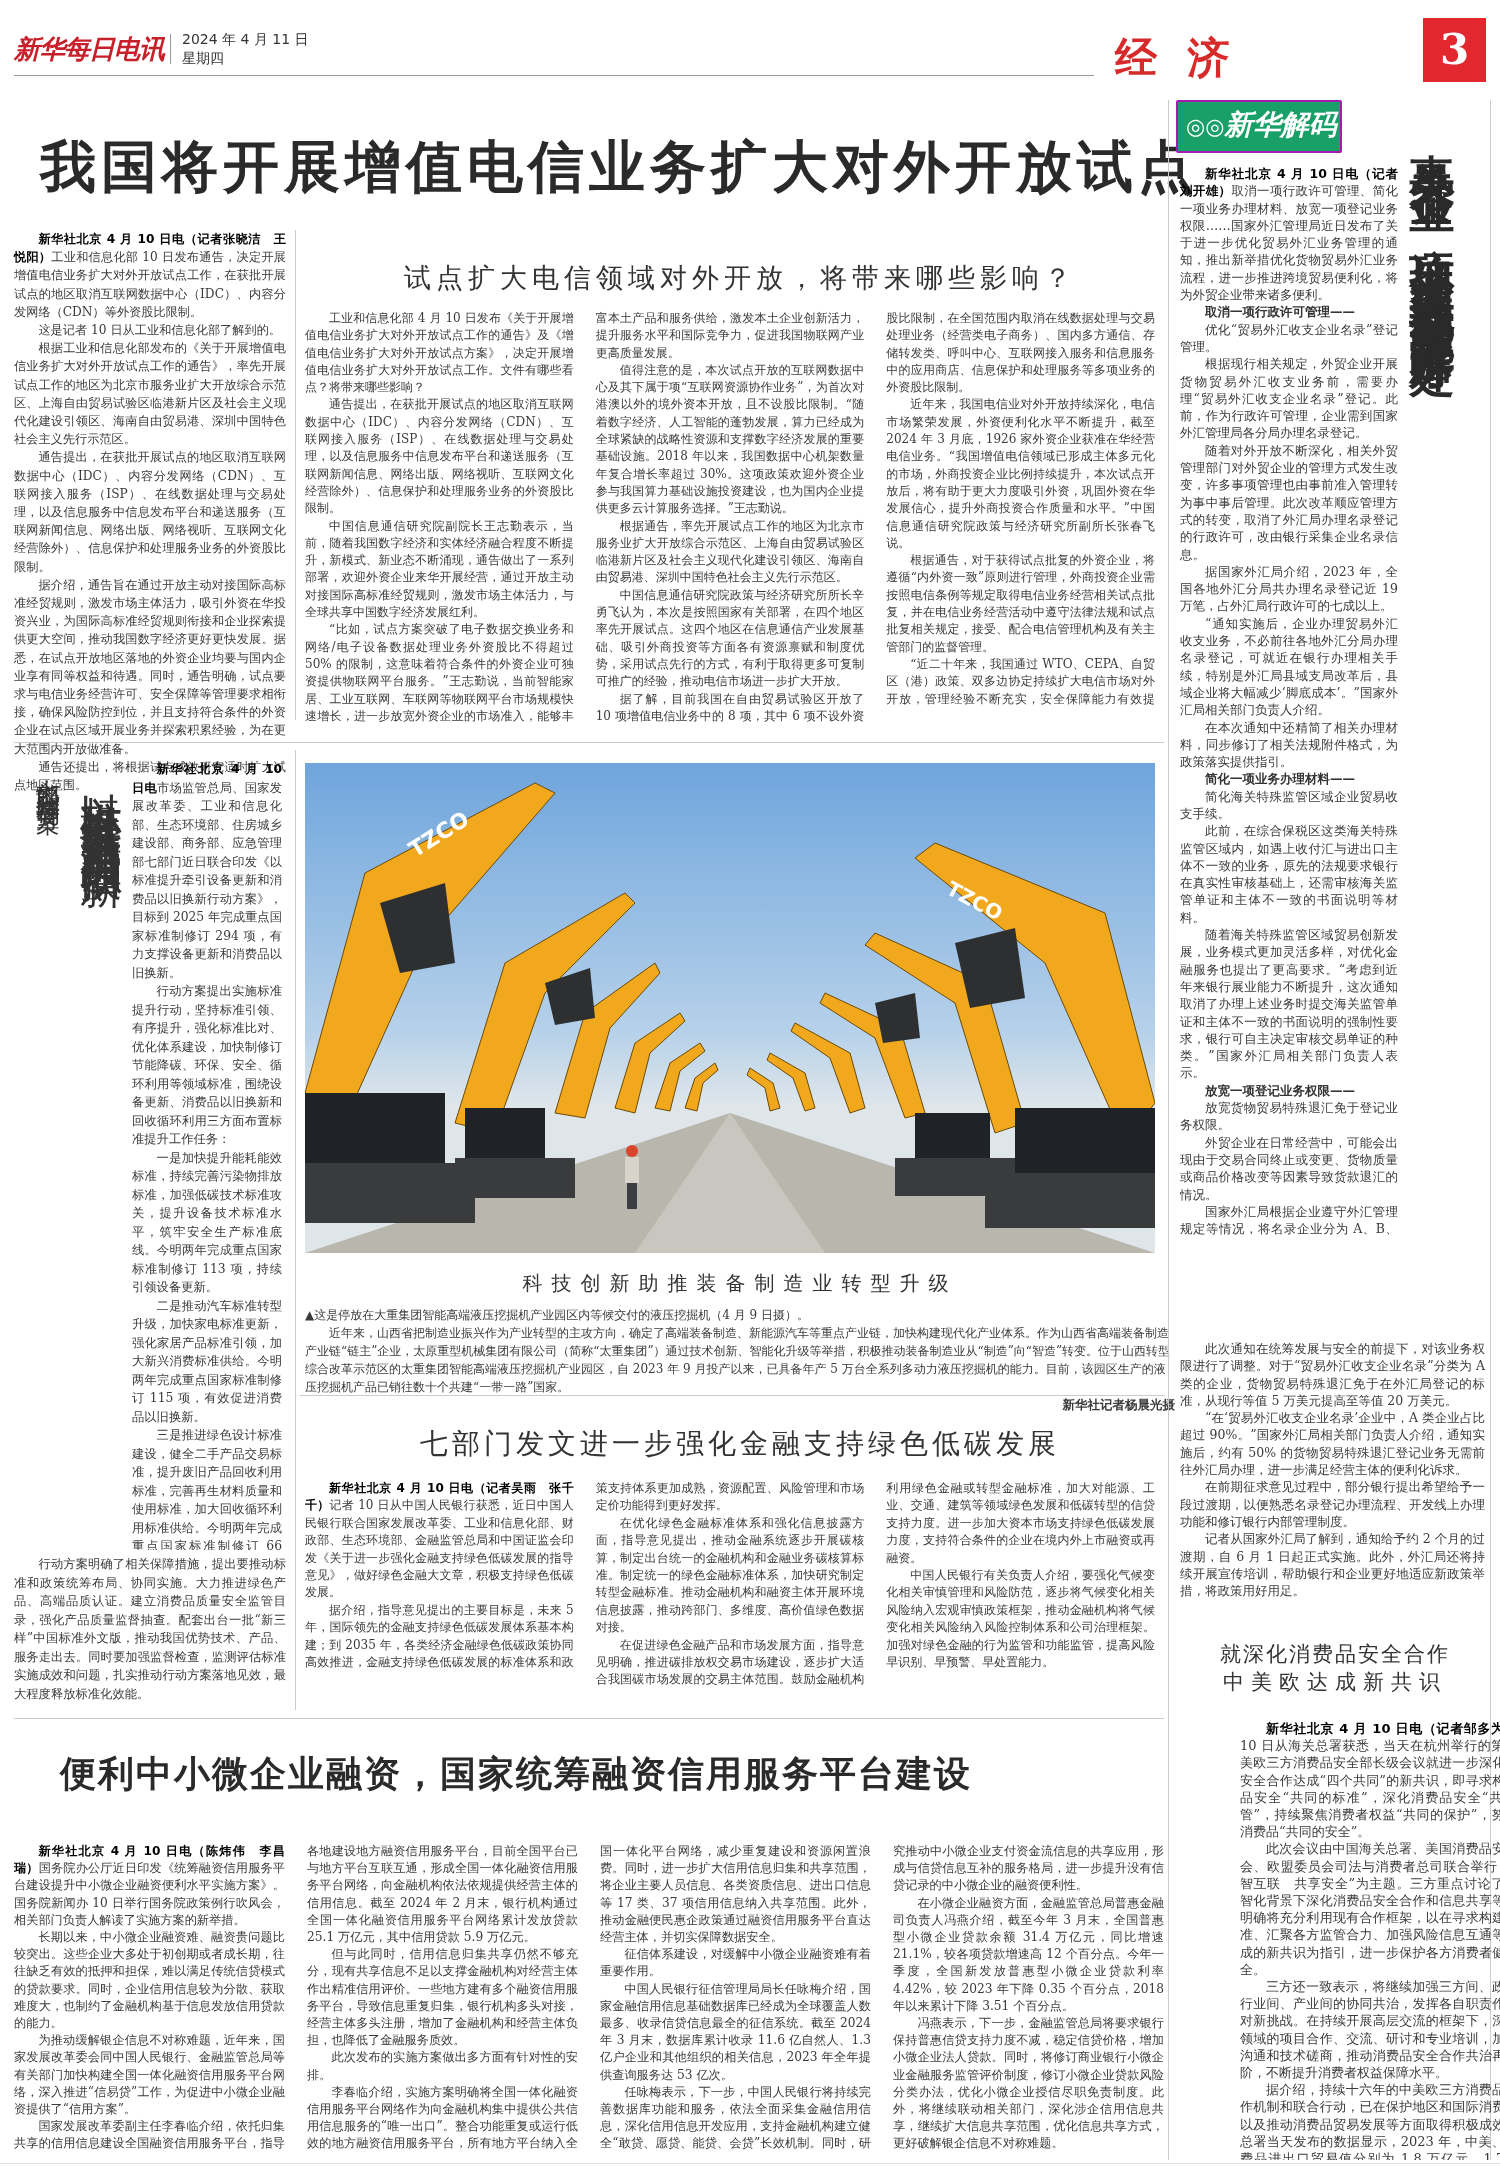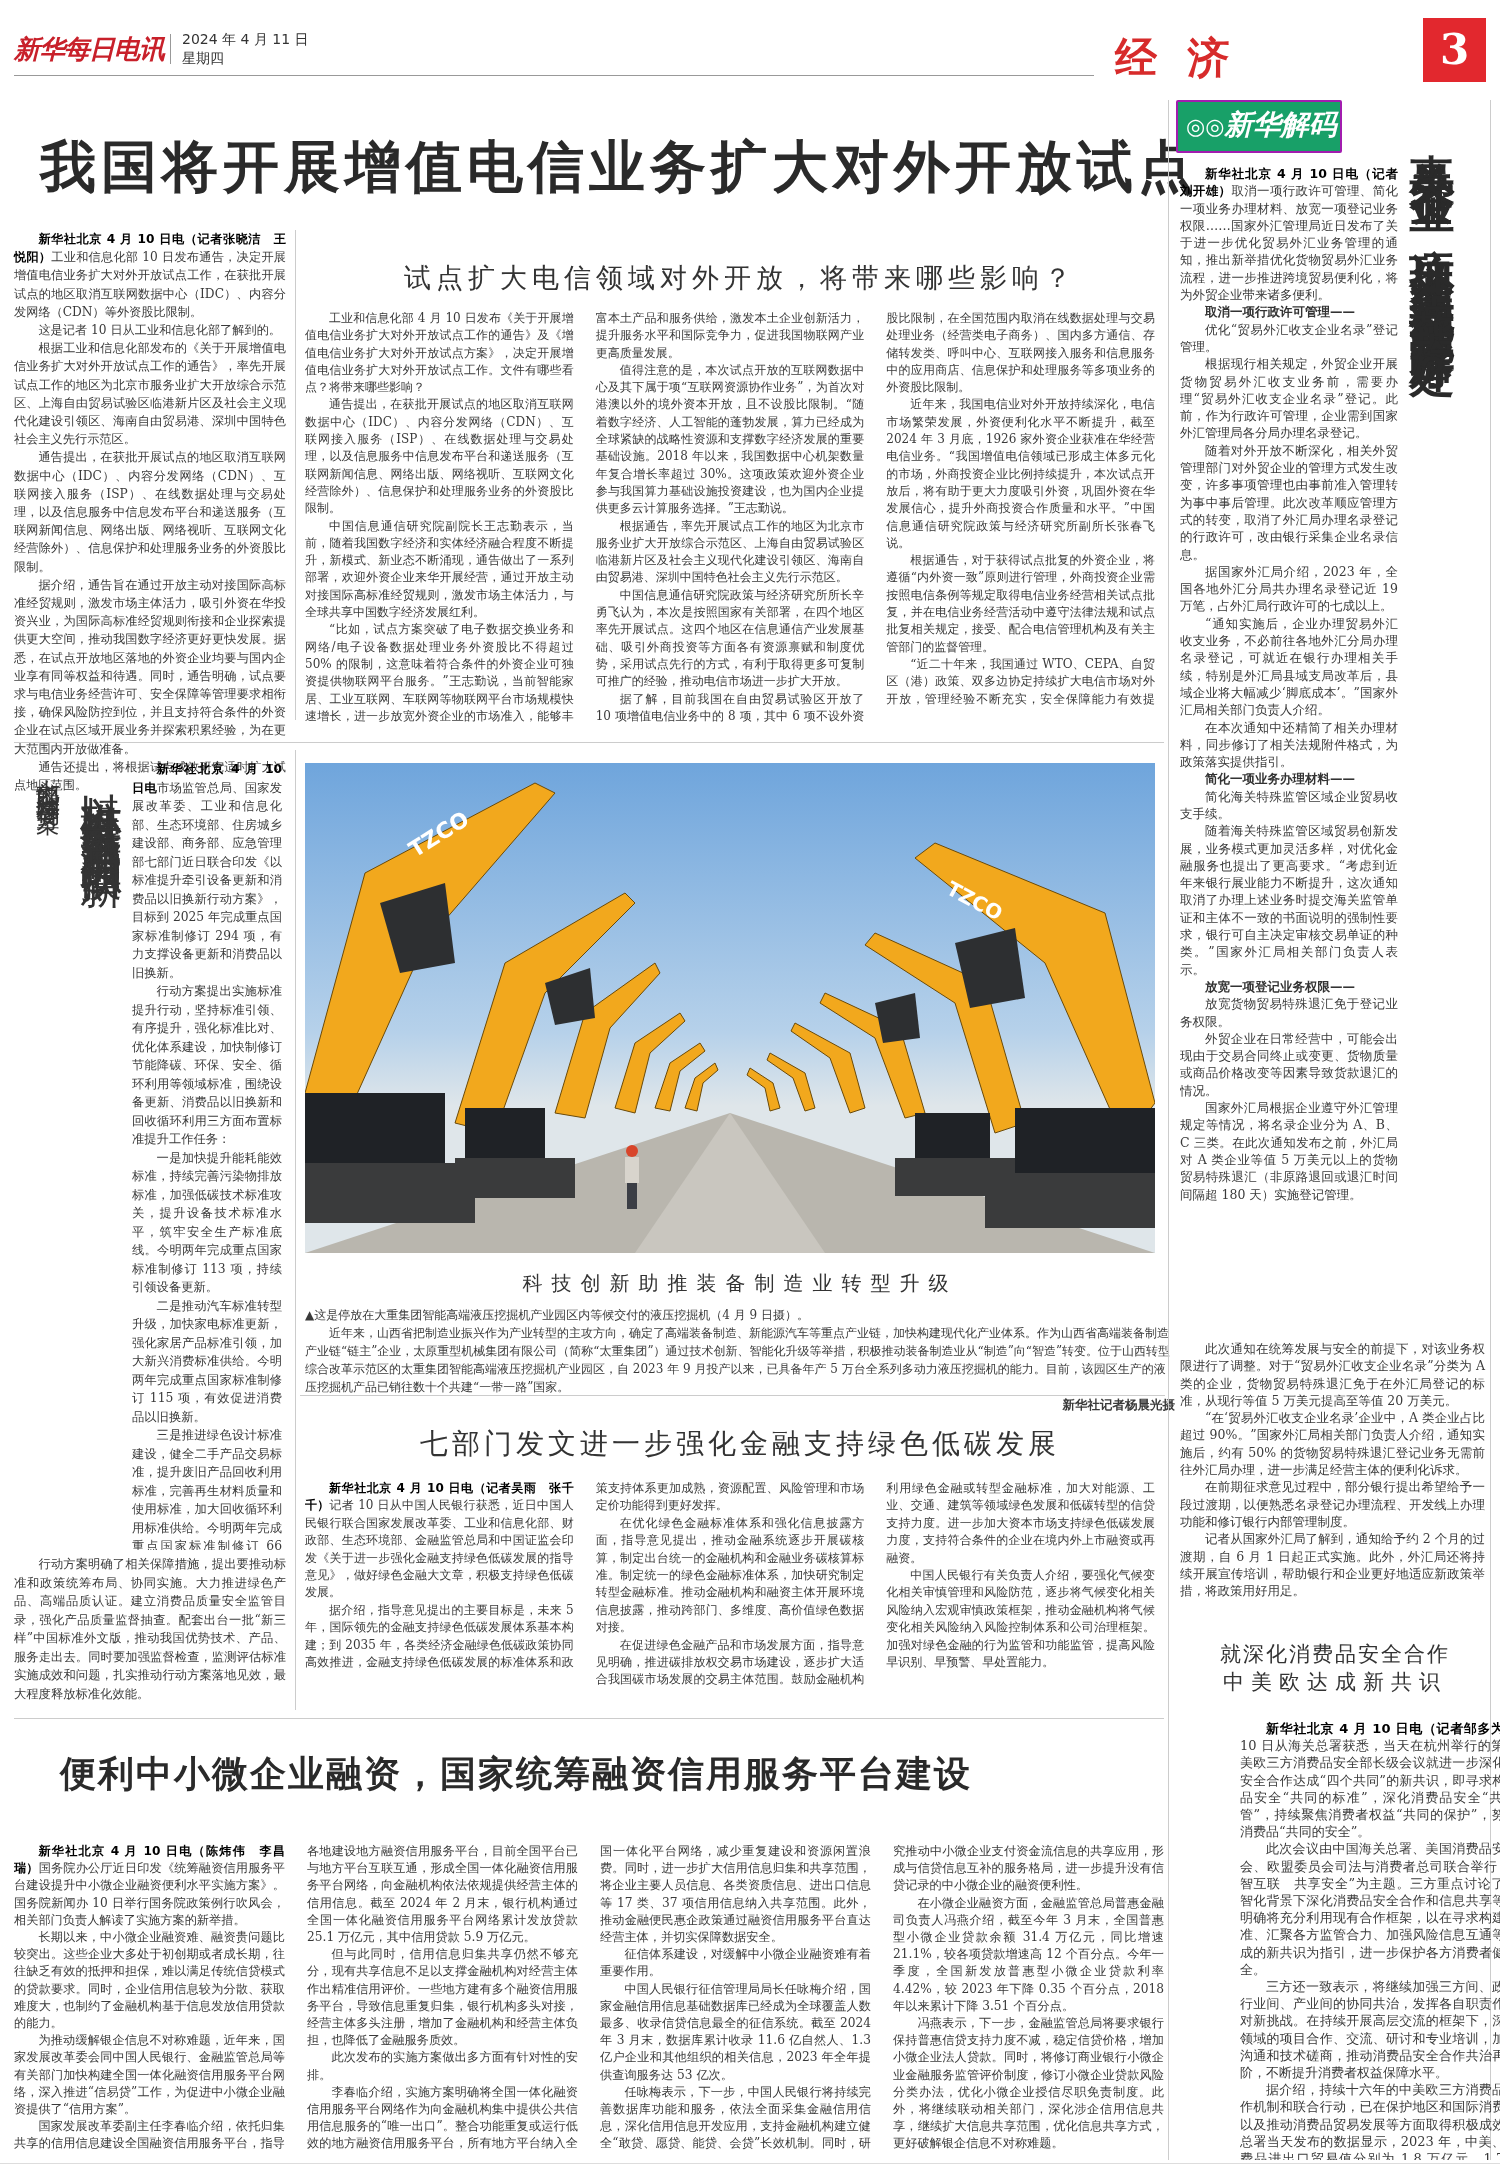--- a/index.html
+++ b/index.html
@@ -186,20 +186,21 @@
   <p class="lead"><b>新华社北京 4 月 10 日电（记者刘开雄）</b><span>取消一项行政许可管理、简化一项业务办理材料、放宽一项登记业务权限……国家外汇管理局近日发布了关于进一步优化贸易外汇业务管理的通知，推出新举措优化货物贸易外汇业务流程，进一步推进跨境贸易便利化，将为外贸企业带来诸多便利。</span></p>
   <p class="section-small-head">取消一项行政许可管理——</p>
   <p>优化“贸易外汇收支企业名录”登记管理。</p>
   <p>根据现行相关规定，外贸企业开展货物贸易外汇收支业务前，需要办理“贸易外汇收支企业名录”登记。此前，作为行政许可管理，企业需到国家外汇管理局各分局办理名录登记。</p>
   <p>随着对外开放不断深化，相关外贸管理部门对外贸企业的管理方式发生改变，许多事项管理也由事前准入管理转为事中事后管理。此次改革顺应管理方式的转变，取消了外汇局办理名录登记的行政许可，改由银行采集企业名录信息。</p>
   <p>据国家外汇局介绍，2023 年，全国各地外汇分局共办理名录登记近 19 万笔，占外汇局行政许可的七成以上。</p>
   <p>“通知实施后，企业办理贸易外汇收支业务，不必前往各地外汇分局办理名录登记，可就近在银行办理相关手续，特别是外汇局县域支局改革后，县域企业将大幅减少‘脚底成本’。”国家外汇局相关部门负责人介绍。</p>
   <p>在本次通知中还精简了相关办理材料，同步修订了相关法规附件格式，为政策落实提供指引。</p>
   <p class="section-small-head">简化一项业务办理材料——</p>
   <p>简化海关特殊监管区域企业贸易收支手续。</p>
+  <p>此前，在综合保税区这类海关特殊监管区域内，如遇上收付汇与进出口主体不一致的业务，原先的法规要求银行在真实性审核基础上，还需审核海关监管单证和主体不一致的书面说明等材料。</p>
   <p>随着海关特殊监管区域贸易创新发展，业务模式更加灵活多样，对优化金融服务也提出了更高要求。“考虑到近年来银行展业能力不断提升，这次通知取消了办理上述业务时提交海关监管单证和主体不一致的书面说明的强制性要求，银行可自主决定审核交易单证的种类。”国家外汇局相关部门负责人表示。</p>
   <p class="section-small-head">放宽一项登记业务权限——</p>
   <p>放宽货物贸易特殊退汇免于登记业务权限。</p>
   <p>外贸企业在日常经营中，可能会出现由于交易合同终止或变更、货物质量或商品价格改变等因素导致货款退汇的情况。</p>
   <p>国家外汇局根据企业遵守外汇管理规定等情况，将名录企业分为 A、B、C 三类。在此次通知发布之前，外汇局对 A 类企业等值 5 万美元以上的货物贸易特殊退汇（非原路退回或退汇时间间隔超 180 天）实施登记管理。</p>
 </div>
 <div class="abs body" style="left:1180px;top:1340px;width:305px;font-size:12.5px;line-height:17.3px">
   <p>此次通知在统筹发展与安全的前提下，对该业务权限进行了调整。对于“贸易外汇收支企业名录”分类为 A 类的企业，货物贸易特殊退汇免于在外汇局登记的标准，从现行等值 5 万美元提高至等值 20 万美元。</p>
   <p>“在‘贸易外汇收支企业名录’企业中，A 类企业占比超过 90%。”国家外汇局相关部门负责人介绍，通知实施后，约有 50% 的货物贸易特殊退汇登记业务无需前往外汇局办理，进一步满足经营主体的便利化诉求。</p>
   <p>在前期征求意见过程中，部分银行提出希望给予一段过渡期，以便熟悉名录登记办理流程、开发线上办理功能和修订银行内部管理制度。</p>

